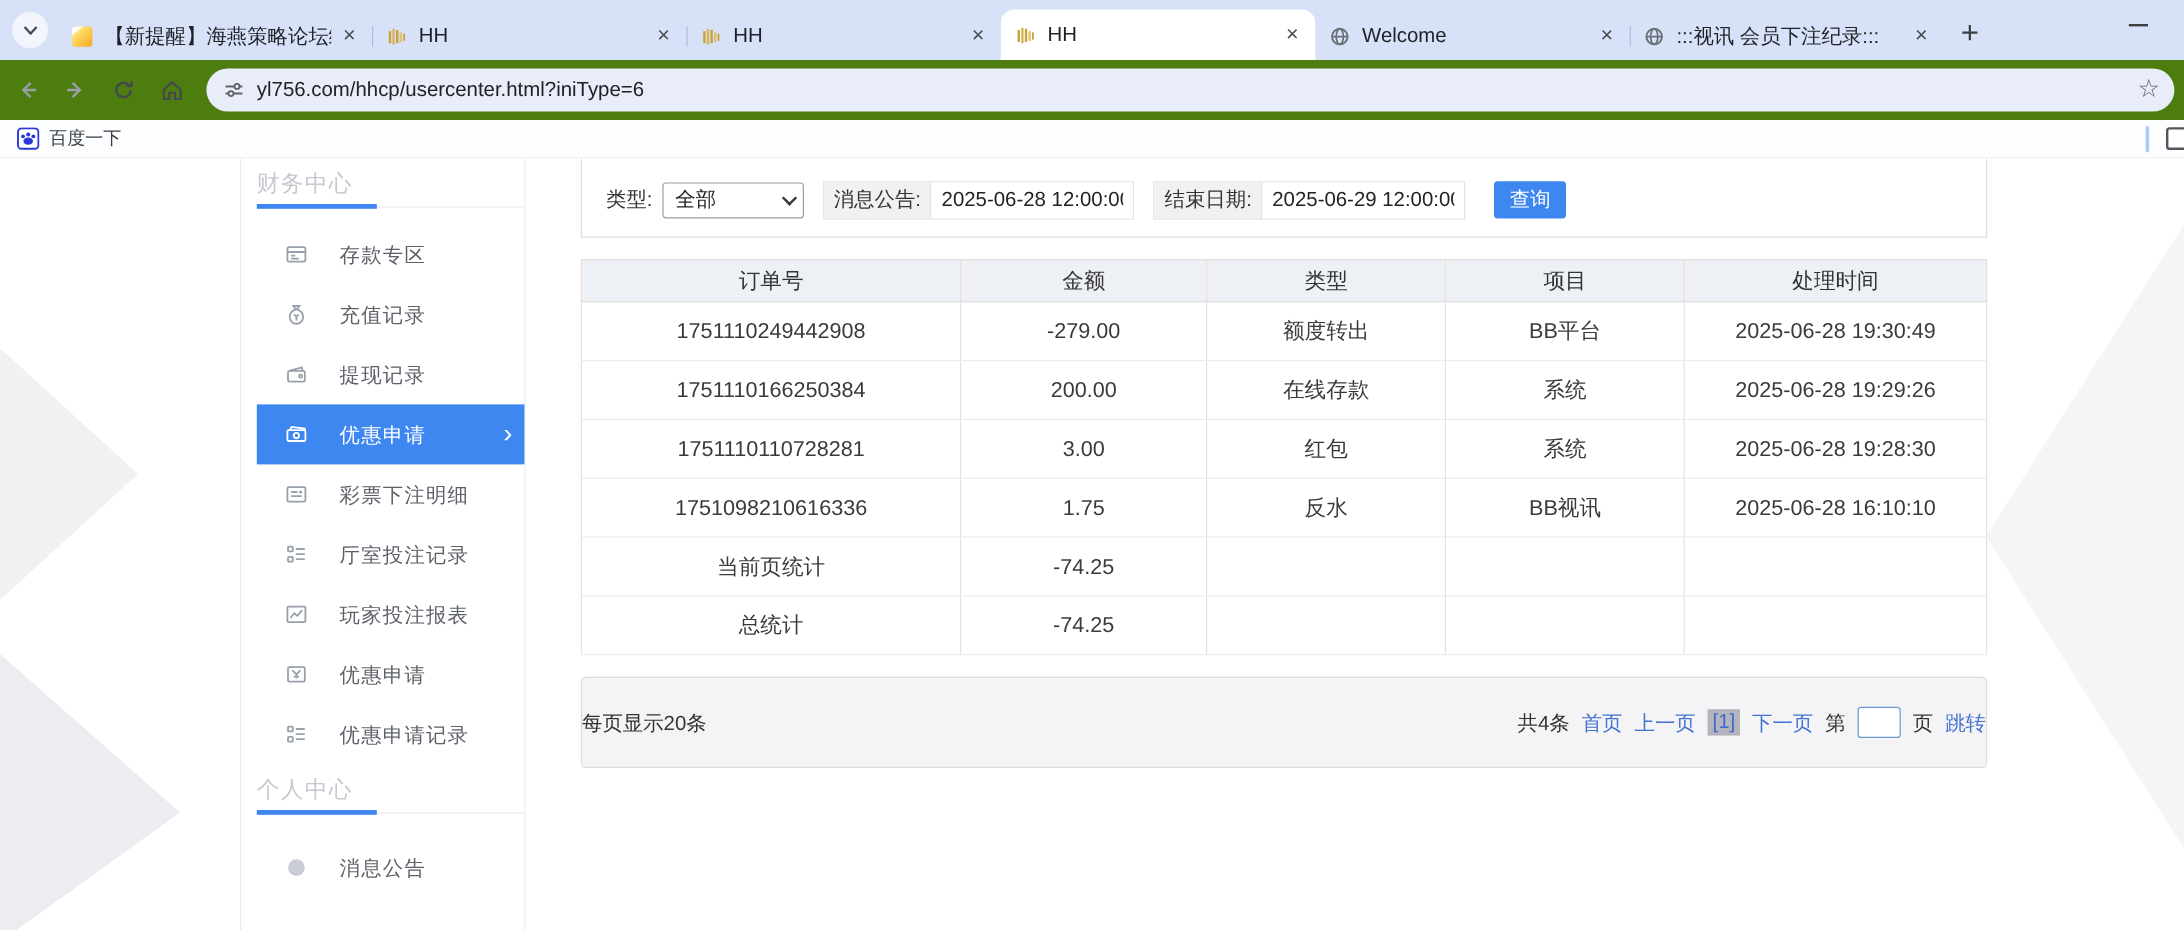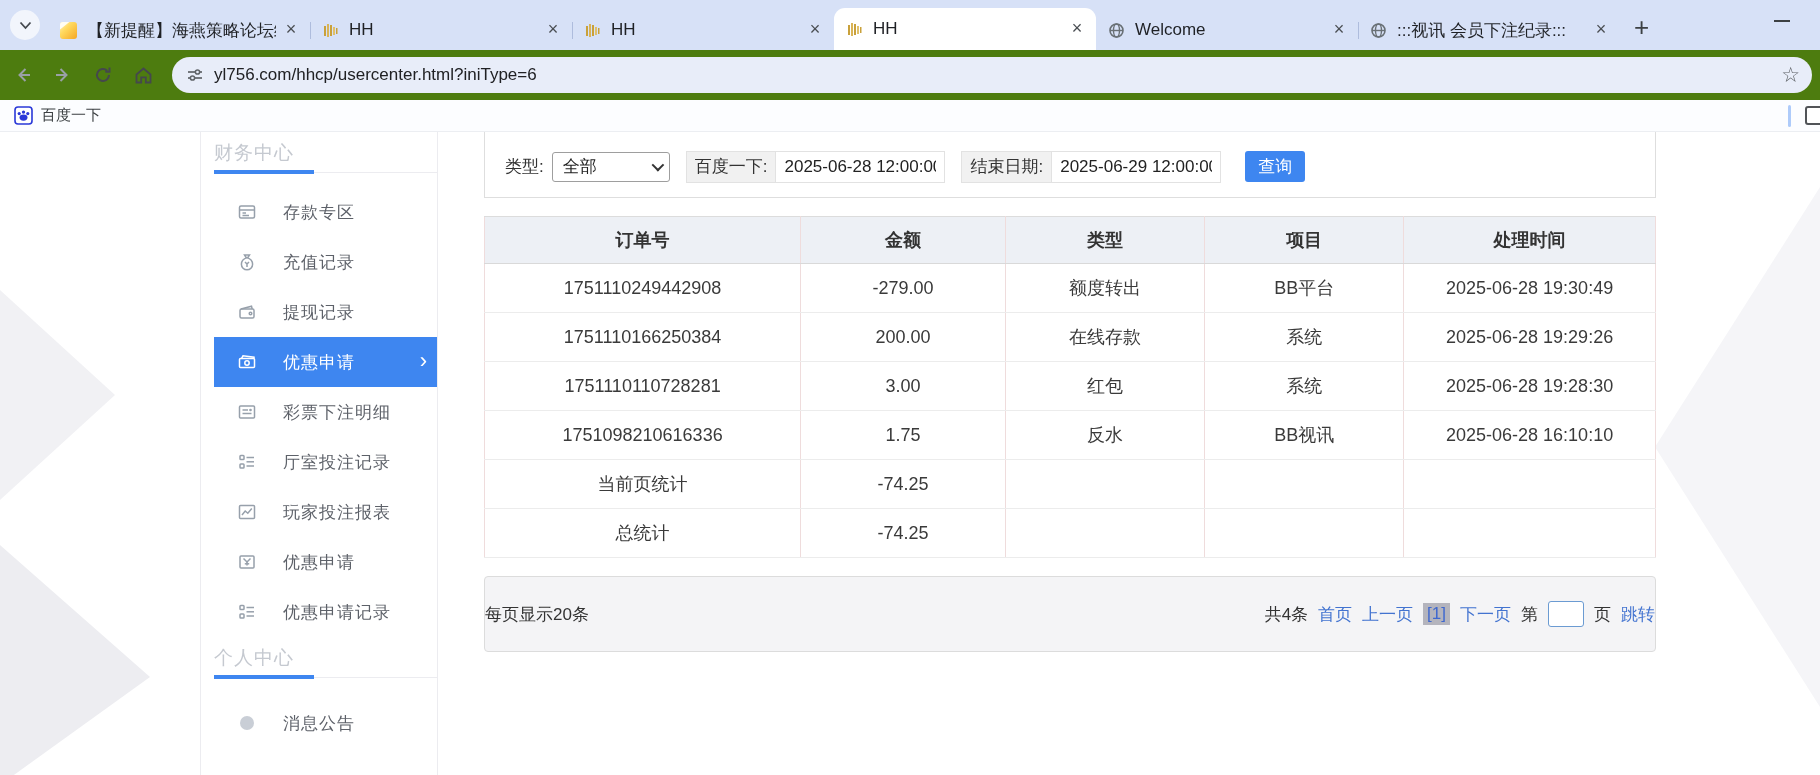--- a/index.html
+++ b/index.html
@@ -57,21 +57,21 @@
   .flabel { font-size:17px; color:#333; }
   .fselect { width:118px; height:30px; border:1px solid #9e9e9e; border-radius:3px; background:#fff; display:flex; align-items:center; margin-left:8px; padding:0 8px 0 10px; font-size:17px; color:#222; }
   .fselect .sel-chev { margin-left:auto; width:9px; height:9px; border-right:2px solid #333; border-bottom:2px solid #333; transform:rotate(45deg) translateY(-2px); }
   .igroup { display:flex; align-items:center; height:32px; border:1px solid #e2e2e2; margin-left:16px; }
   .igroup .prepend { background:#f1f1f1; height:100%; display:flex; align-items:center; padding:0 8px; font-size:17px; color:#333; border-right:1px solid #e2e2e2; }
   .igroup input { border:0; outline:none; height:100%; width:168px; font-size:17px; color:#222; padding:0 8px; font-family:"Liberation Sans","DejaVu Sans",sans-serif; }
   .querybtn { margin-left:24px; width:60px; height:31px; background:#3e86f0; color:#fff; font-size:17px; border:0; border-radius:3px; font-family:inherit; }
 
   table.records { width:1172px; margin-top:18px; border-collapse:collapse; table-layout:fixed; font-size:18px; color:#3a3a3a; }
   table.records th, table.records td { border:1px solid #efdcdc; border-top-color:#ececec; border-bottom-color:#ececec; text-align:center; height:49px; overflow:hidden; white-space:nowrap; }
-  table.records thead th { background:#edf0f5; color:#333; font-weight:bold; height:47px; border-bottom:1px solid #d9d9d9; }
+  table.records thead th { background:#edf0f5; color:#333; font-weight:normal; height:35px; border-bottom:1px solid #d9d9d9; }
   table.records { border:1px solid #dcdcdc; }
   table.records tr:first-child th { border-top:1px solid #dcdcdc; }
   .col1{width:27%;} .col2{width:17.5%;} .col3{width:17%;} .col4{width:17%;} .col5{width:21.5%;}
 
   .pagebar { margin-top:18px; height:76px; background:#f4f4f6; border:1px solid #dcdcdc; border-radius:4px; display:flex; align-items:center; padding:0 0; font-size:17px; color:#333; }
   .pagebar .right { margin-left:auto; display:flex; align-items:center; gap:10px; }
   .plink { color:#4273d0; }
   .pcur { background:#b4b4bd; color:#3f68cf; padding:1px 4px; }
   .jumpinput { width:36px; height:26px; border:1px solid #6b9bd2; border-radius:3px; background:#fff; outline:none; font-size:15px; text-align:center; }
 
@@ -327,21 +327,21 @@
 
   <div class="content">
 
     <div class="filterbox">
       <span class="flabel">类型:</span>
       <div class="fselect">
         <span>全部</span>
         <span class="sel-chev"></span>
       </div>
       <div class="igroup">
-        <span class="prepend">百度一下:</span>
+        <span class="prepend">消息公告:</span>
         <input type="text" value="2025-06-28 12:00:00" style="">
       </div>
       <div class="igroup">
         <span class="prepend">结束日期:</span>
         <input type="text" value="2025-06-29 12:00:00" style="">
       </div>
       <button class="querybtn">查询</button>
     </div>
 
     <table class="records">

